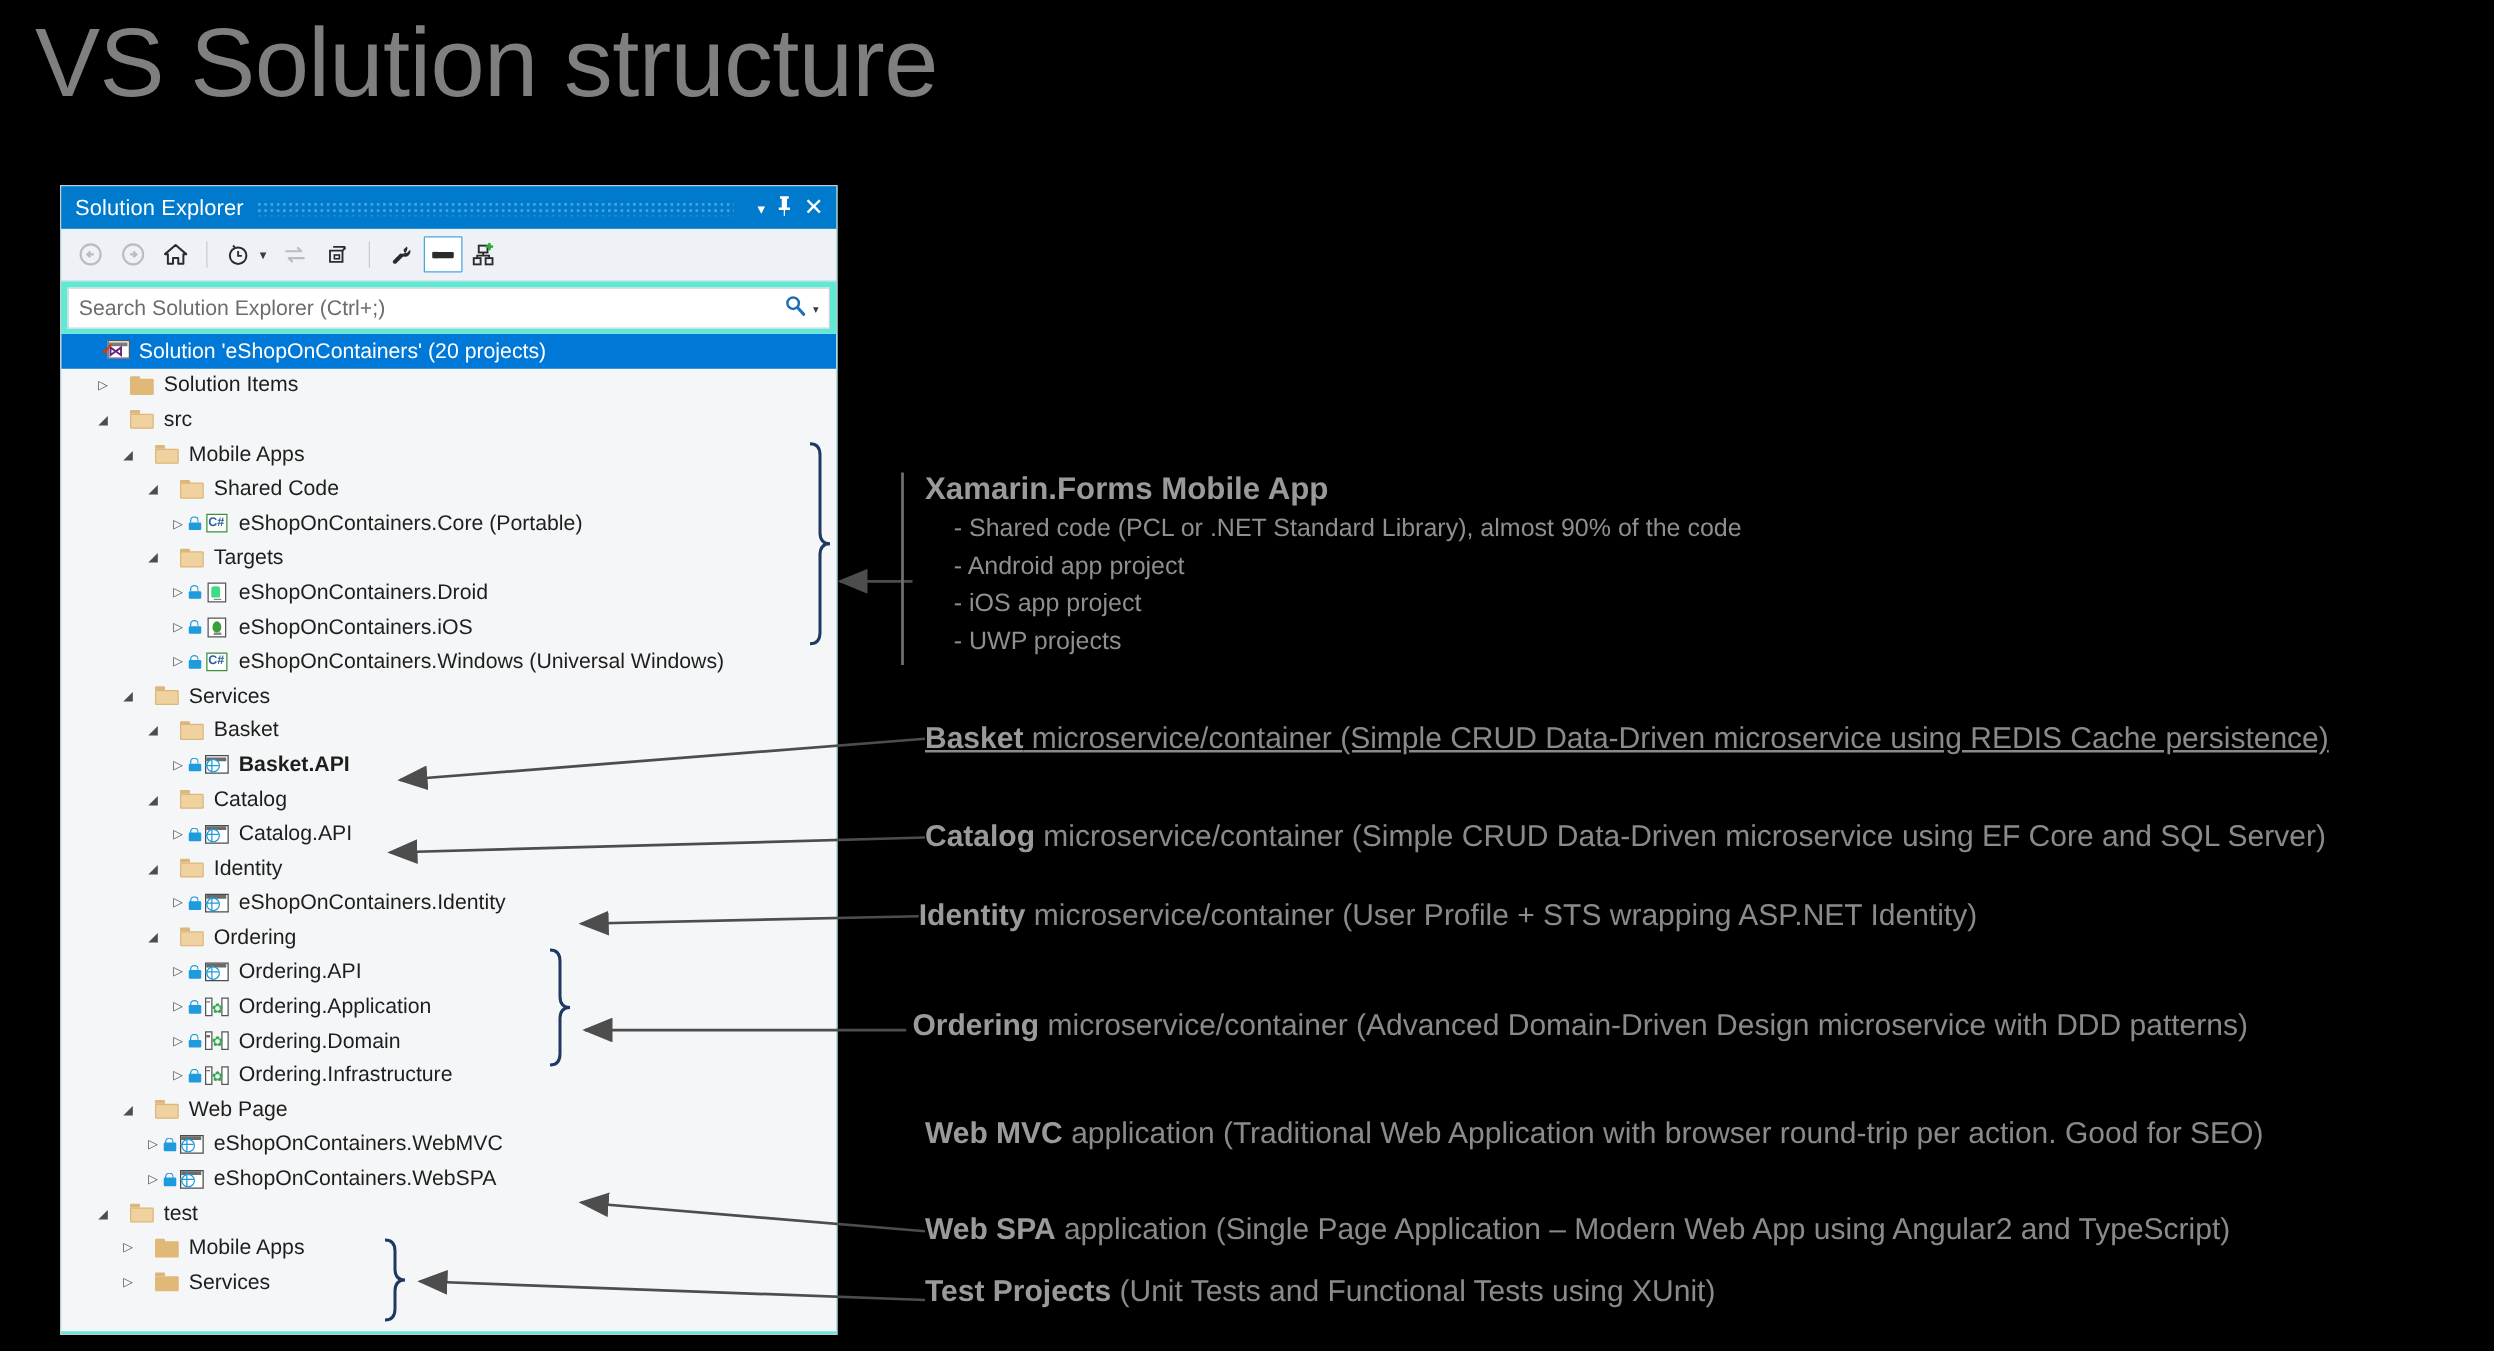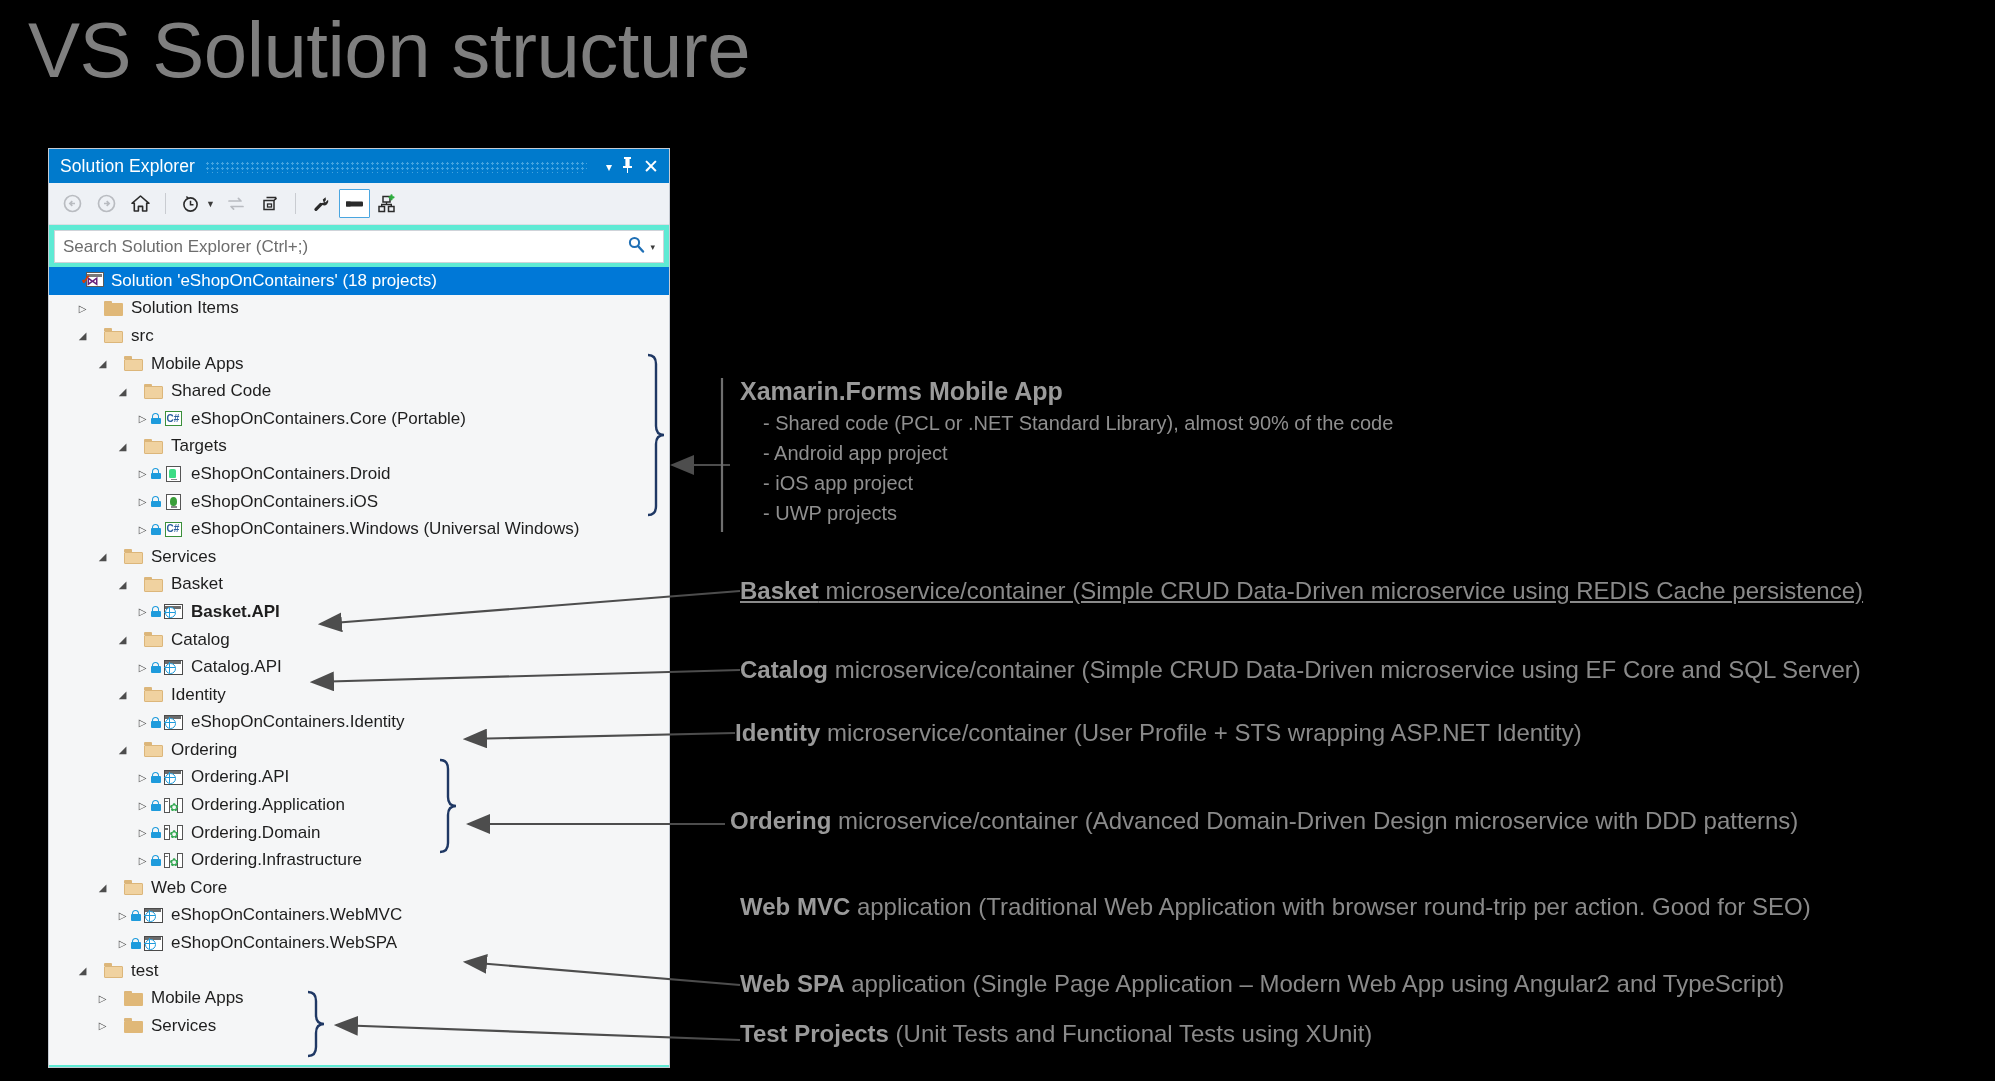--- a/index.html
+++ b/index.html
@@ -266,21 +266,21 @@
           <span class="exp"></span>
           <span class="lock"></span>
           <span class="ico">
             <span class="solico">
               <span class="fr"></span>
               <span class="bar"></span>
               <span class="vs">⋈</span>
               <span class="chk">✓</span>
             </span>
           </span>
-          <span class="lbl">Solution 'eShopOnContainers' (18 projects)</span>
+          <span class="lbl">Solution 'eShopOnContainers' (20 projects)</span>
         </div>
         <div class="row" style="padding-left: 26px;">
           <span class="exp">▷</span>
           <span class="lock"></span>
           <span class="ico">
             <span class="folder closed">
               <span class="tab"></span>
               <span class="body"></span>
             </span>
           </span>
@@ -570,21 +570,21 @@
         </div>
         <div class="row" style="padding-left: 46px;">
           <span class="exp open">◢</span>
           <span class="lock"></span>
           <span class="ico">
             <span class="folder open">
               <span class="tab"></span>
               <span class="body"></span>
             </span>
           </span>
-          <span class="lbl">Web Core</span>
+          <span class="lbl">Web Page</span>
         </div>
         <div class="row" style="padding-left: 66px;">
           <span class="exp">▷</span>
           <span class="lock">
             <span class="lockg">
               <span class="sh"></span>
               <span class="bd"></span>
             </span>
           </span>
           <span class="ico">

